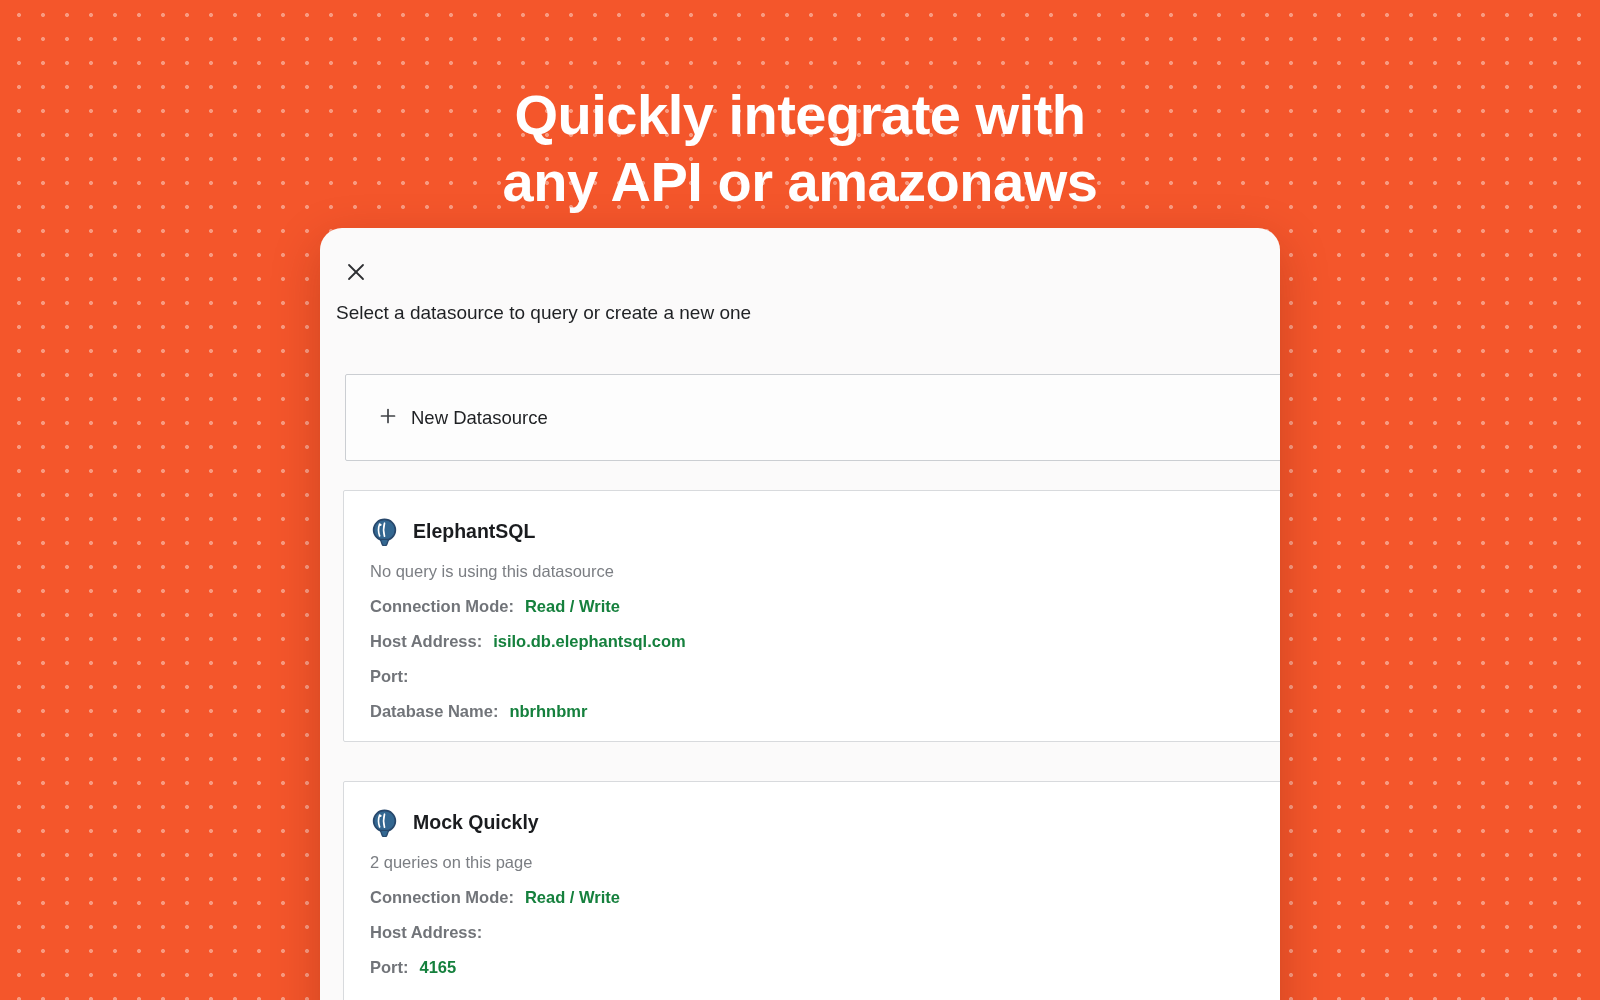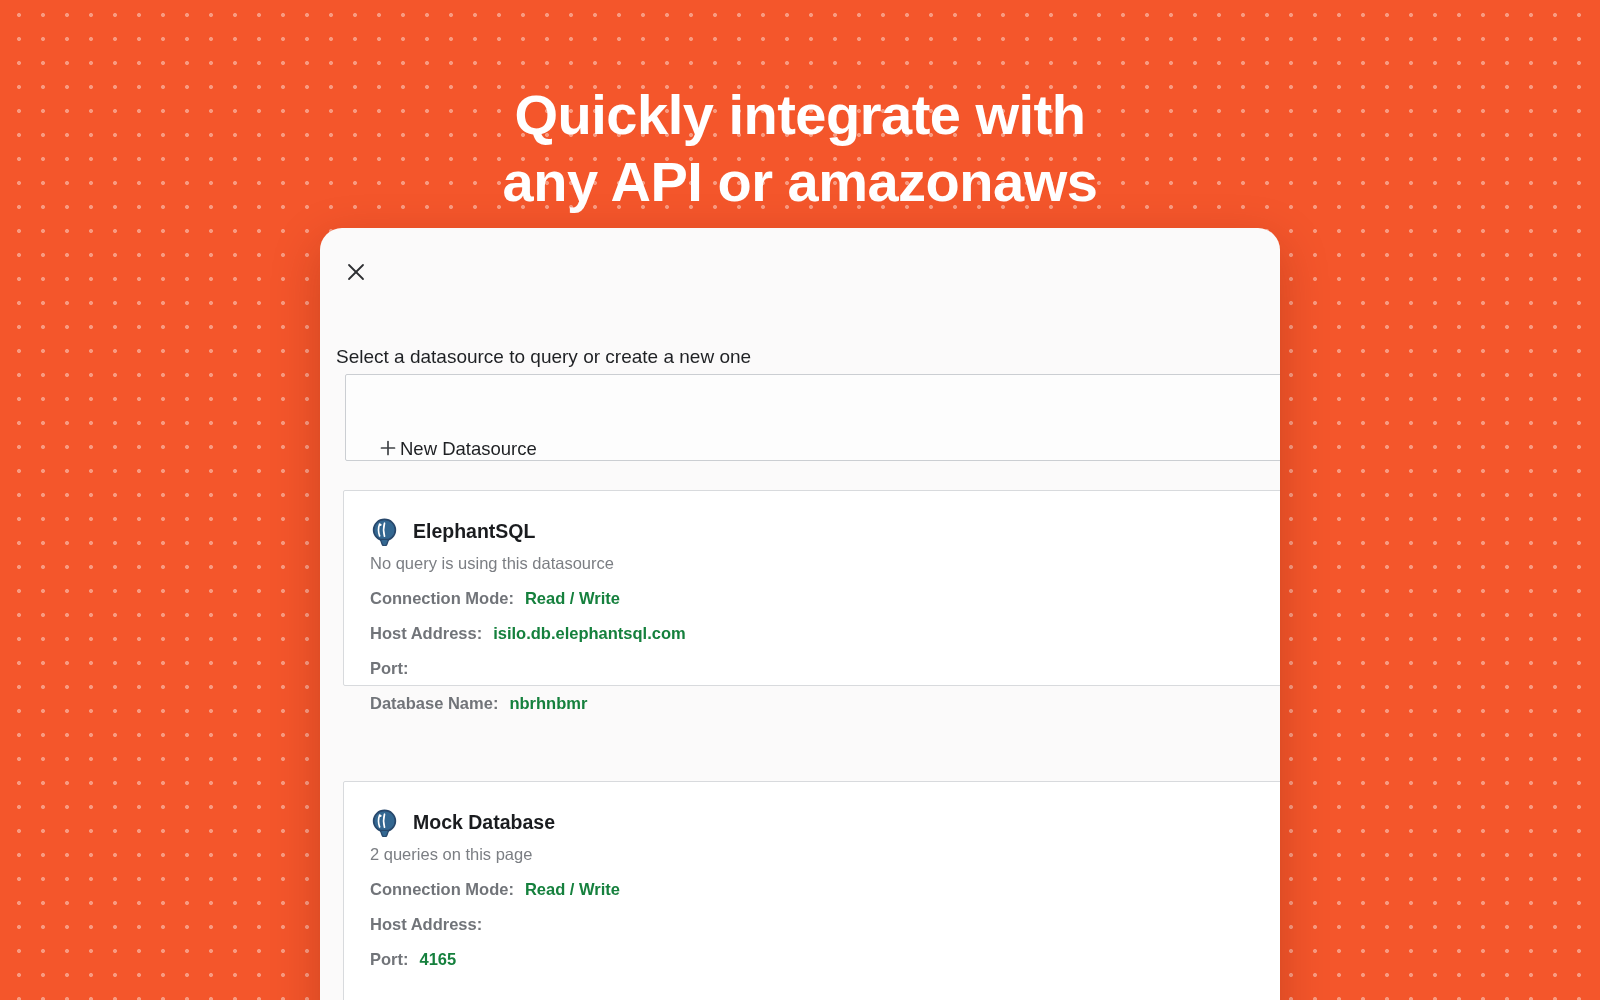--- a/index.html
+++ b/index.html
@@ -23,40 +23,40 @@
     box-shadow:0 16px 48px rgba(90,20,0,.25);
     overflow:hidden;
   }
   .close-btn{
     position:absolute; left:26px; top:33px; width:22px; height:22px;
     background:none; border:none; cursor:pointer; padding:0;
   }
   .close-btn svg{ display:block; }
   .modal-title{
     position:absolute; left:16px; top:72px;
-    font-size:19px; line-height:26px; color:#1F2124;margin-top:44px;
+    font-size:19px; line-height:26px; color:#1F2124;
   }
   .new-box{
     position:absolute; left:25px; right:-45px; top:146px; height:87px;
     background:#FDFDFD; border:1px solid #CBCED2; border-radius:2px;
-    display:flex; align-items:flex-end; padding-left:34px; gap:4px;
+    display:flex; align-items:center; padding-left:34px; gap:15px;
     cursor:pointer;
   }
   .new-label{ font-size:18.5px; color:#1E2023; }
   .card{
     position:absolute; left:23px; right:-45px;
     background:#FFFFFF; border:1px solid #D8DADD; border-radius:2px;
     cursor:pointer;
   }
-  .card-1{ top:262px; height:196px; }
+  .card-1{ top:262px; height:252px; }
   .card-2{ top:553px; height:460px; }
   .card-head{ display:flex; align-items:center; gap:14px; margin:26px 0 0 26px; }
   .ds-icon{ width:29px; height:29px; flex:0 0 29px; }
   .card-title{ font-size:19.5px; font-weight:600; color:#1A1C1F; }
-  .card-rows{ margin-top:0; }
+  .card-rows{ margin-top:8px; }
   .card-row{
     height:35px; display:flex; align-items:center; margin-left:26px;
     font-size:16.5px; white-space:nowrap;
   }
   .usage{ color:#7B7E83; }
   .row-label{ color:#717479; margin-right:11px;font-weight:bold; }
   .row-value{ color:#15803d; font-weight:600; }
 </style>
 </head>
 <body>
@@ -127,21 +127,21 @@
     <div class="card-head">
       <span class="ds-icon">
         <svg width="29" height="29" viewBox="0 0 28 28">
           <ellipse cx="14" cy="12.5" rx="10.5" ry="10.2" fill="#336791" stroke="#27476B" stroke-width="1.6"></ellipse>
           <path d="M10 21.5 h8 l-1.6 4.6 a2.5 2.5 0 0 1 -4.8 0 Z" fill="#336791" stroke="#27476B" stroke-width="1.2"></path>
           <path d="M9.3 6.8 q-2.2 5.4 0 11.4" stroke="#FFFFFF" stroke-width="1.6" fill="none" stroke-linecap="round"></path>
           <path d="M14 6 q-1.7 6 0 12.6" stroke="#FFFFFF" stroke-width="1.6" fill="none" stroke-linecap="round"></path>
           <circle cx="10" cy="7.6" r="1.2" fill="#FFFFFF"></circle>
         </svg>
       </span>
-      <span class="card-title">Mock Database</span>
+      <span class="card-title">Mock Quickly</span>
     </div>
     <div class="card-rows">
       <div class="card-row usage">2 queries on this page</div>
       <div class="card-row">
         <span class="row-label">Connection Mode:</span>
         <span class="row-value">Read / Write</span>
       </div>
       <div class="card-row">
         <span class="row-label">Host Address:</span>
       </div>

